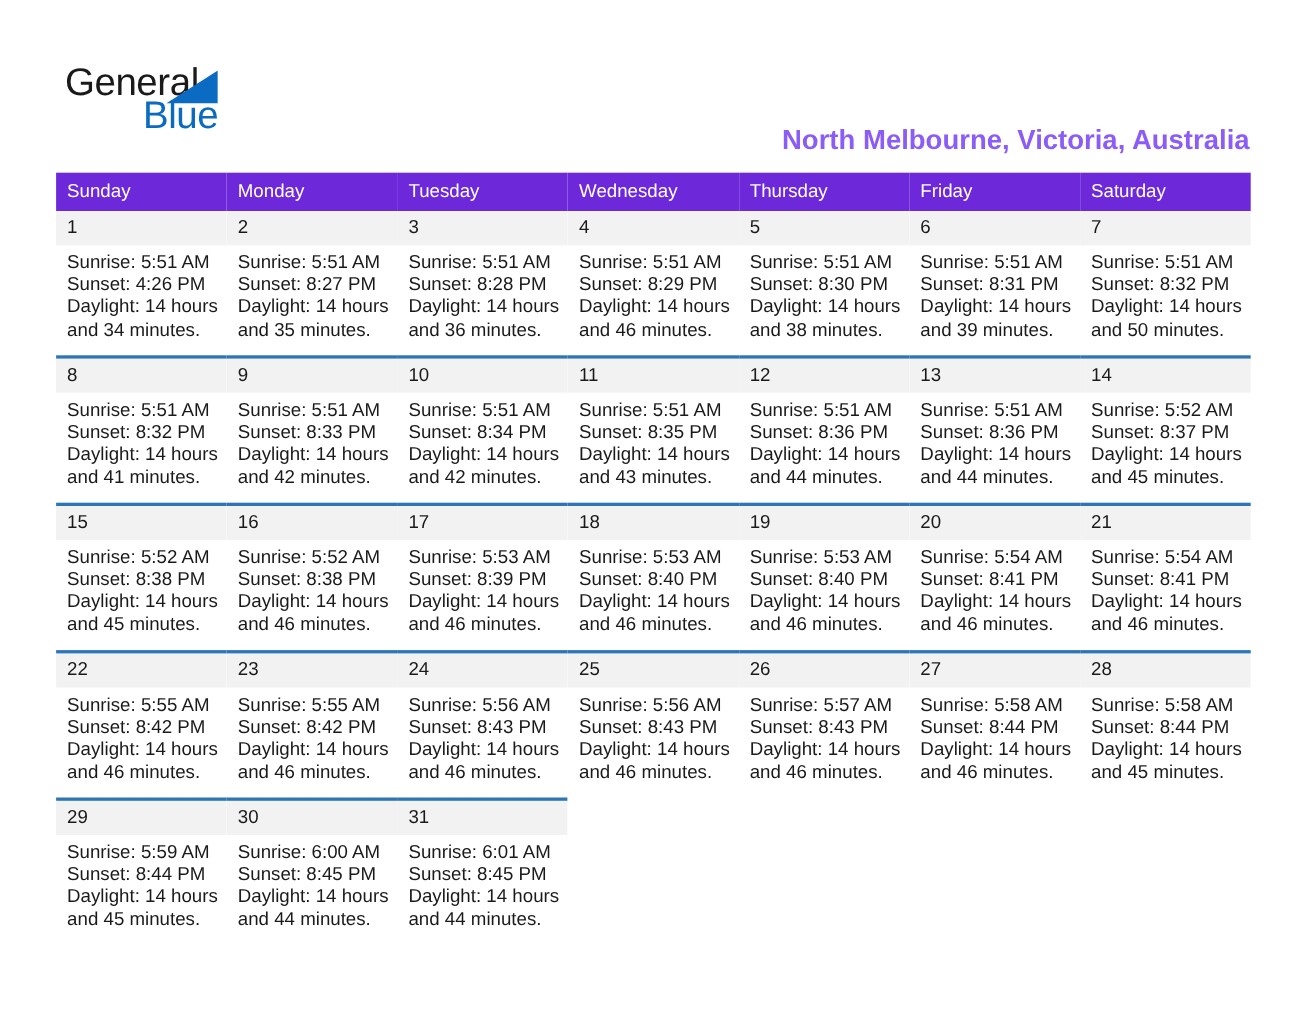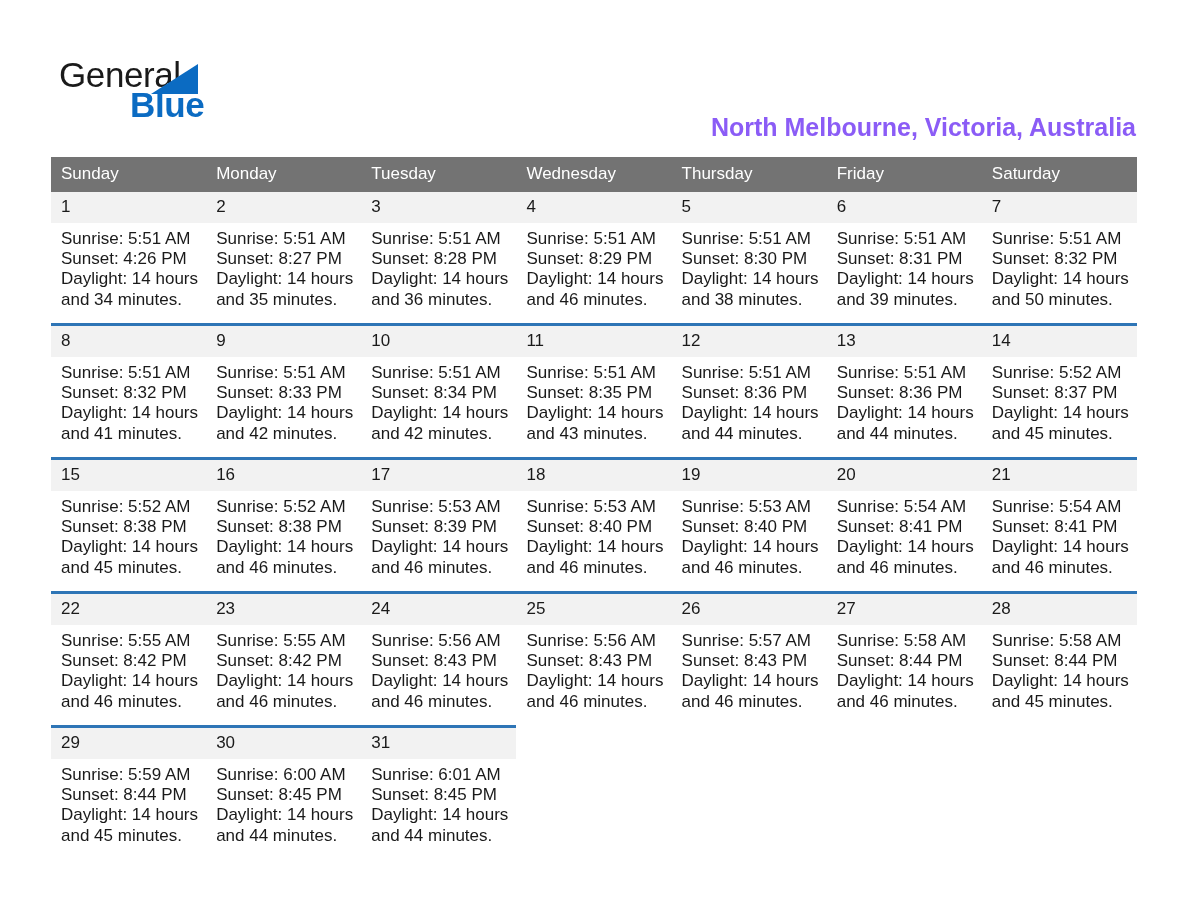--- a/index.html
+++ b/index.html
@@ -47,21 +47,21 @@
     font-weight: 400;
   }
   .logo-blue {
     position: absolute;
     left: 71px;
     top: 30px;
     font-size: 35px;
     line-height: 38px;
     color: #0b6bc2;
     letter-spacing: -0.4px;
-    font-weight: 700;
+    font-weight: 400;
   }
   .logo-tri {
     position: absolute;
     left: 92px;
     top: 8px;
     width: 47px;
     height: 30px;
   }
 
   .title {
@@ -95,21 +95,21 @@
     width: 1086px;
   }
   .cal-table {
     width: 1086px;
     border-collapse: collapse;
     table-layout: fixed;
   }
   .cal-table col { width: 155.1px; }
 
   thead th {
-    background: #737373;
+    background: #6d28d9;
     color: #ffffff;
     font-size: 17px;
     font-weight: 400;
     text-align: left;
     padding: 7px 0 8px 10px;
     height: 19px;
     vertical-align: middle;
     white-space: nowrap;
   }
 

